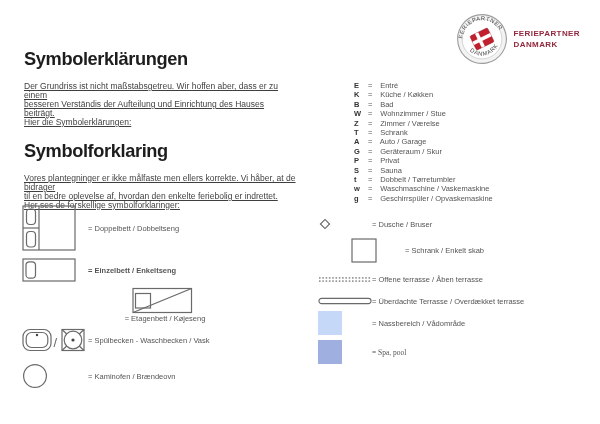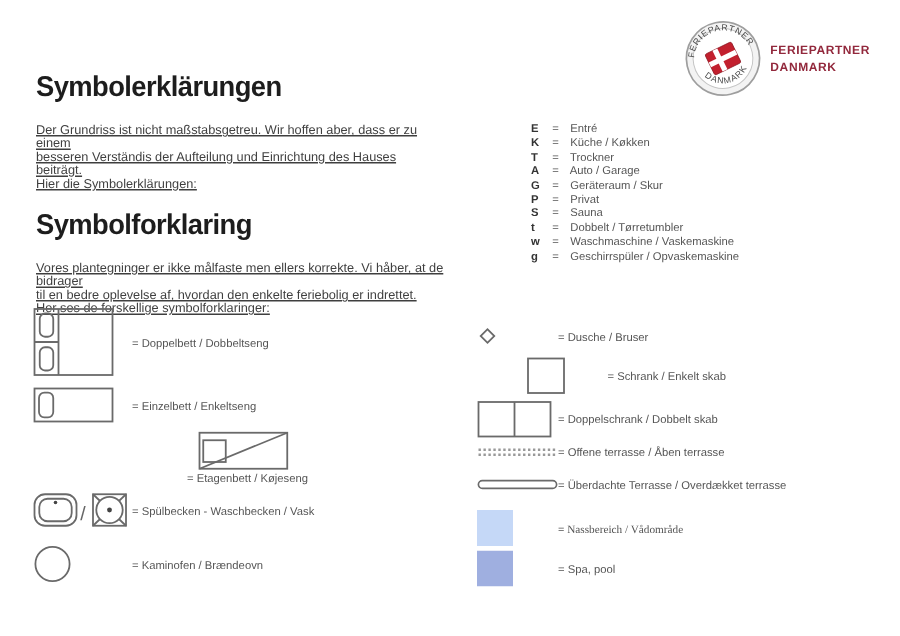--- a/index.html
+++ b/index.html
@@ -30,21 +30,21 @@
   .code-row{white-space:nowrap;}
   .code-letter{display:inline-block;width:12px;font-weight:bold;color:#333;}
   .code-eq{display:inline-block;width:10px;color:#555;}
 
   
   .symbols{position:absolute;}
   .left-symbols{left:22px;top:203px;width:286px;}
   .right-symbols{left:318px;top:212px;width:268px;}
   .sym-row{display:flex;align-items:center;}
   .left-symbols  div.sym-row:nth-of-type(1){height:50px;}
-  .left-symbols  div.sym-row:nth-of-type(2){height:34px;}
+  .left-symbols  div.sym-row:nth-of-type(2){height:34px;font-weight:bold;}
   .left-symbols  div.sym-row:nth-of-type(3){height:36px;flex-direction:column;}
   .left-symbols  div.sym-row:nth-of-type(4){height:34px;}
   .left-symbols  div.sym-row:nth-of-type(5){height:38px;}
   .right-symbols div.sym-row:nth-of-type(1){height:24px;}
   .right-symbols div.sym-row:nth-of-type(2){height:28px;margin-left:33px;}
   .right-symbols div.sym-row:nth-of-type(3){height:30px;}
   .right-symbols div.sym-row:nth-of-type(4){height:14px;}
   .right-symbols div.sym-row:nth-of-type(5){height:30px;}
   .right-symbols div.sym-row:nth-of-type(6){height:28px;font-family:Liberation Serif, serif;}
   .right-symbols div.sym-row:nth-of-type(7){height:26px;}
@@ -105,27 +105,42 @@
         <span class="code-eq">=</span>
         <span class="code-text">Entré</span>
       </div>
 
       <div class="code-row">
         <span class="code-letter">K</span>
         <span class="code-eq">=</span>
         <span class="code-text">Küche / Køkken</span>
       </div>
 
-
-
+      <div class="code-row">
+        <span class="code-letter">B</span>
+        <span class="code-eq">=</span>
+        <span class="code-text">Bad</span>
+      </div>
+
+      <div class="code-row">
+        <span class="code-letter">W</span>
+        <span class="code-eq">=</span>
+        <span class="code-text">Wohnzimmer / Stue</span>
+      </div>
+
+      <div class="code-row">
+        <span class="code-letter">Z</span>
+        <span class="code-eq">=</span>
+        <span class="code-text">Zimmer / Værelse</span>
+      </div>
 
       <div class="code-row">
         <span class="code-letter">T</span>
         <span class="code-eq">=</span>
-        <span class="code-text">Trockner</span>
+        <span class="code-text">Schrank</span>
       </div>
 
       <div class="code-row">
         <span class="code-letter">A</span>
         <span class="code-eq">=</span>
         <span class="code-text">Auto / Garage</span>
       </div>
 
       <div class="code-row">
         <span class="code-letter">G</span>
@@ -240,29 +255,20 @@
 
       <div class="sym-row">
         <span class="icon-cell">
           <svg width="26" height="25" viewBox="0 0 26 25">
             <rect x="1" y="1" width="24" height="23"></rect>
           </svg>
         </span>
         <span class="sym-label">= Schrank / Enkelt skab</span>
       </div>
 
-      <div class="sym-row">
-        <span class="icon-cell">
-          <svg width="50" height="25" viewBox="0 0 50 25">
-            <rect x="1" y="1" width="48" height="23"></rect>
-            <line x1="25" y1="1" x2="25" y2="24"></line>
-          </svg>
-        </span>
-        <span class="sym-label">= Doppelschrank / Dobbelt skab</span>
-      </div>
 
       <div class="sym-row">
         <span class="icon-cell">
           <svg width="54" height="7" viewBox="0 0 54 7">
             <line x1="1" y1="1.8" x2="53" y2="1.8" style="stroke:#999;stroke-width:1.7" stroke-dasharray="1.6 1.7"></line>
             <line x1="1" y1="5.2" x2="53" y2="5.2" style="stroke:#999;stroke-width:1.7" stroke-dasharray="1.6 1.7"></line>
           </svg>
         </span>
         <span class="sym-label">= Offene terrasse / Åben terrasse</span>
       </div>

